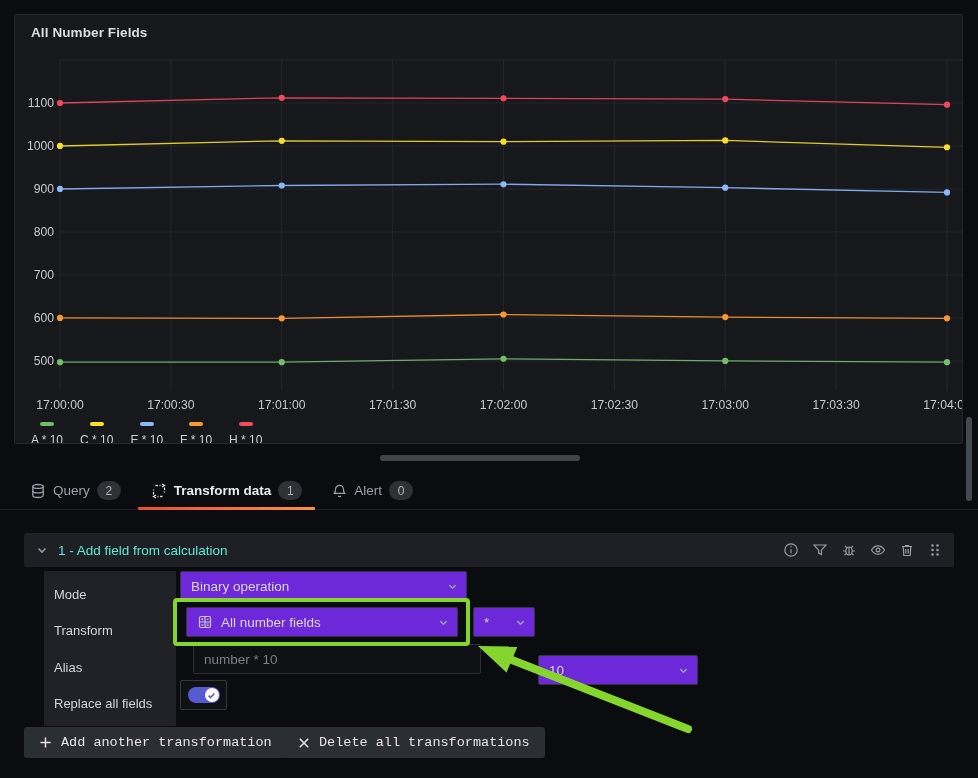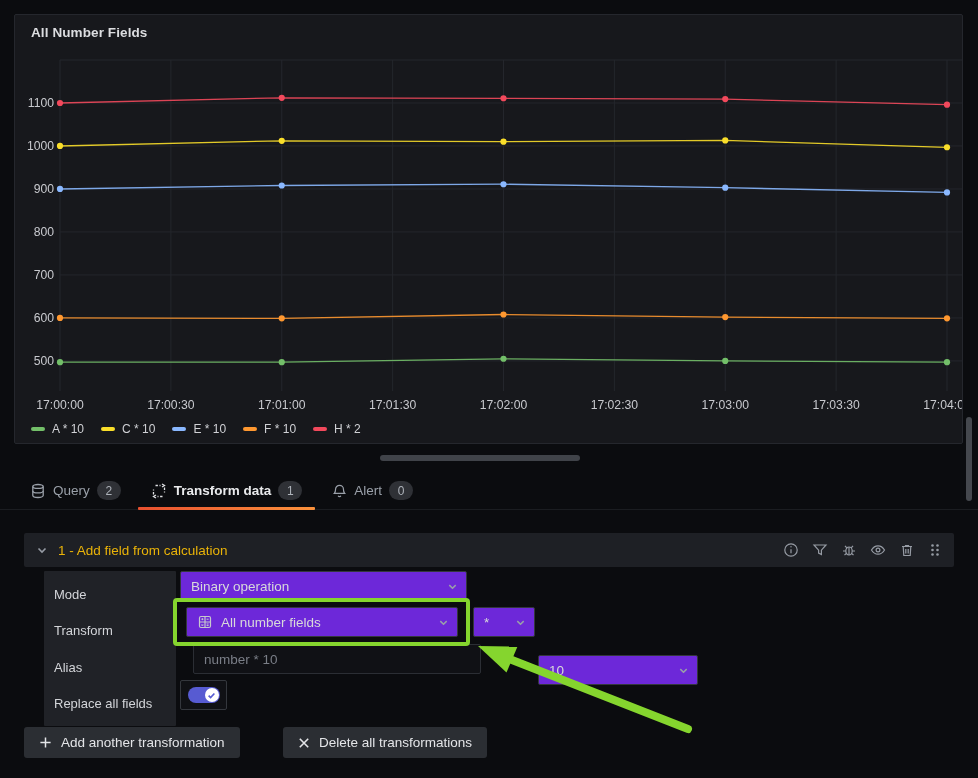--- a/index.html
+++ b/index.html
@@ -20,21 +20,21 @@
   .panel-title {
     position:absolute; left:16px; top:10px;
     font-size:13.5px; font-weight:700; color:#dcdde0; letter-spacing:.1px;
     z-index:2;
   }
   #chart { position:absolute; left:0; top:0; }
   .legend {
     position:absolute; left:16px; top:407px; display:flex; gap:17px; align-items:center;
     z-index:2;
   }
-  .legend-item { display:flex; align-items:center; gap:7px; cursor:pointer; }
+  .legend-item { display:flex; align-items:center; gap:7px; cursor:pointer;flex-direction:column; }
   .legend-swatch { width:14px; height:4px; border-radius:2px; }
   .legend-label { font-size:12px; color:#d0d1d5; }
   
   .resize-handle {
     position:absolute; left:380px; top:455px; width:200px; height:6px;
     background:#404349; border-radius:3px;
   }
   .v-scrollbar {
     position:absolute; left:966px; top:417px; width:6px; height:84px;
     background:#45484e; border-radius:3px;
@@ -58,21 +58,21 @@
   .tab-underline {
     position:absolute; left:-13px; right:-13px; bottom:0; height:3px; border-radius:1px;
     background:linear-gradient(90deg,#e8502f 0%,#fb923c 100%);
   }
   
   .xform-header {
     position:absolute; left:24px; top:533px; width:930px; height:34px;
     background:#1e2025; border-radius:2px;
     display:flex; align-items:center; padding:0 12px; gap:10px;
   }
-  .xform-title { font-size:13.5px; font-weight:500; color:#eab308; cursor:pointer; }
+  .xform-title { font-size:13.5px; font-weight:500; color:#5eead4; cursor:pointer; }
   .xform-actions { margin-left:auto; display:flex; align-items:center; gap:13px; color:#969ba4; }
   .xform-actions svg { cursor:pointer; display:block; }
   .chev { color:#969ba4; display:flex; }
 
   .field-label {
     position:absolute; left:44px; width:132px; height:46px;
     background:#202227; color:#d3d5d9; font-size:13px; font-weight:500;
     display:flex; align-items:center; padding-left:10px; border-radius:1px;
   }
   .select, .text-input {
@@ -102,21 +102,21 @@
   }
   .toggle-knob {
     position:absolute; right:1px; top:1px; width:14px; height:14px; border-radius:50%;
     background:#fff; display:flex; align-items:center; justify-content:center;
   }
   .toggle-knob svg { display:block; }
 
   .btn {
     position:absolute; top:727px; height:31px; background:#2b2e33; border:none;
     border-radius:3px; color:#e4e5e8; font-size:13.5px; font-weight:500;
-    font-family:Liberation Sans, sans-serif;
+    font-family:Liberation Mono, monospace;
     display:flex; align-items:center; gap:9px; padding:0 15px; cursor:pointer;text-align:center;
   }
   .btn svg { display:block; }
 
   
   .highlight-box {
     position:absolute; left:173px; top:598px; width:297px; height:48px;
     border:4px solid #85d52e; border-radius:4px; z-index:5; pointer-events:none;
   }
   #arrow { position:absolute; left:0; top:0; width:978px; height:778px; pointer-events:none; z-index:6; }
@@ -203,21 +203,21 @@
       <span class="legend-item">
         <span class="legend-swatch" style="background: rgb(138, 184, 255);"></span>
         <span class="legend-label">E * 10</span>
       </span>
       <span class="legend-item">
         <span class="legend-swatch" style="background: rgb(255, 152, 48);"></span>
         <span class="legend-label">F * 10</span>
       </span>
       <span class="legend-item">
         <span class="legend-swatch" style="background: rgb(242, 73, 92);"></span>
-        <span class="legend-label">H * 2</span>
+        <span class="legend-label">H * 10</span>
       </span>
     </div>
 </div>
 
 <div class="resize-handle"></div>
 <div class="v-scrollbar"></div>
 
 <div class="tabbar">
   <div class="tab">
     <span class="tab-icon">

